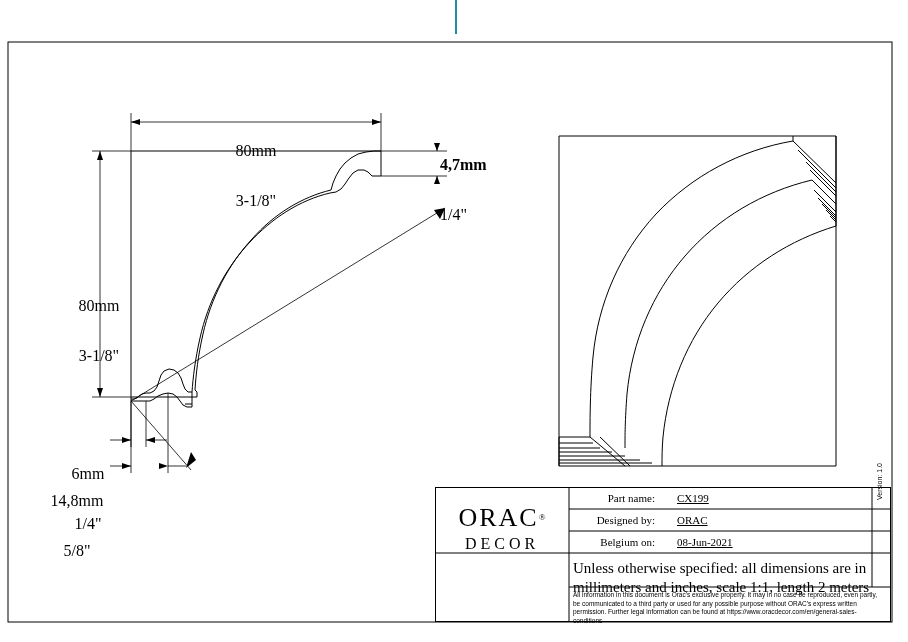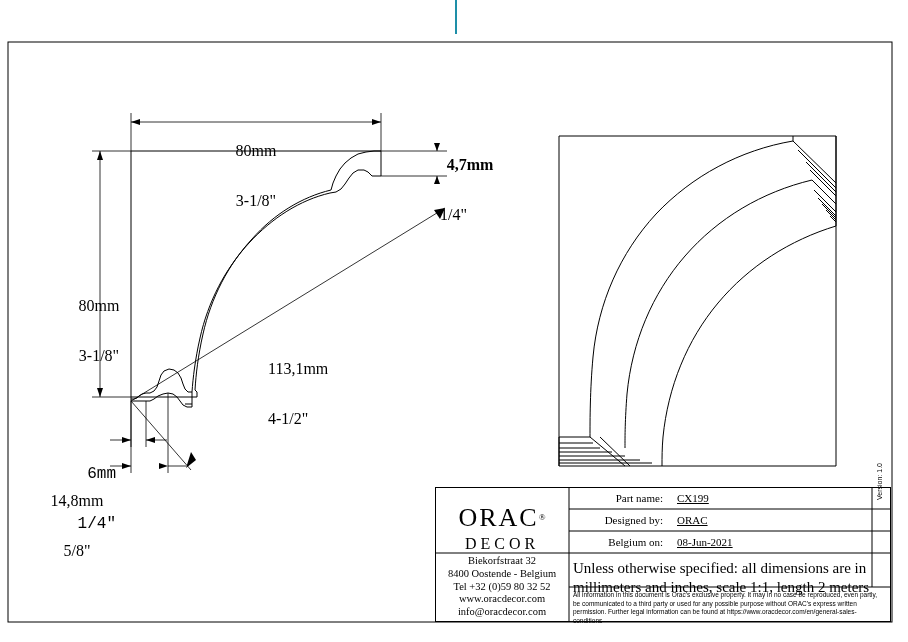--- a/index.html
+++ b/index.html
@@ -92,21 +92,21 @@
     height: 135px;
   }
   .field-row {
     position: absolute;
     left: 0;
     width: 322px;
     font-size: 11px;
   }
   .field-label {
     position: absolute;
-    right: 228px;
+    right: 236px;
     text-align: right;
     white-space: nowrap;
   }
   .field-value {
     position: absolute;
     left: 108px;
     white-space: nowrap;
     text-decoration: underline;
   }
   .note-main {
@@ -273,30 +273,26 @@
     <div>80mm</div>
     <div>3-1/8"</div>
   </div>
 
   <div class="lbl dimlbl" style="left:62px; top:264px; width:74px;">
     <div>80mm</div>
     <div>3-1/8"</div>
   </div>
 
   <div class="lbl dimlbl" style="left:440px; top:123px; width:60px; text-align:left;">
-    <div style="font-weight:bold;text-align:center;">4,7mm</div>
+    <div style="font-weight:bold;">4,7mm</div>
     <div>1/4"</div>
   </div>
 
-  <div class="lbl dimlbl" style="left:268px; top:327px; width:90px; text-align:left;">
-    <div>113,1mm</div>
-    <div>4-1/2"</div>
-  </div>
-
-  <div class="lbl dimlbl" style="left:60px; top:432px; width:56px; text-align:right;font-family:Liberation Mono, monospace;">
+
+  <div class="lbl dimlbl" style="left:60px; top:432px; width:56px; text-align:center;">
     <div>6mm</div>
     <div>1/4"</div>
   </div>
 
   <div class="lbl dimlbl" style="left:44px; top:459px; width:66px; text-align:center;">
     <div>14,8mm</div>
     <div>5/8"</div>
   </div>
 
   <div class="title-block">
@@ -310,27 +306,20 @@
       <line x1="134" y1="100" x2="456" y2="100" stroke="#000" stroke-width="1"></line>
       <line x1="437" y1="0" x2="437" y2="100" stroke="#000" stroke-width="1"></line>
     </svg>
 
     <div class="tb-left">
       <div class="orac-logo">
         <div>
           <span class="orac-word">ORAC</span><span class="orac-reg">®</span>
         </div>
         <div class="orac-decor">DECOR</div>
-      </div>
-      <div class="addr">
-        <div>Biekorfstraat 32</div>
-        <div>8400 Oostende - Belgium</div>
-        <div>Tel +32 (0)59 80 32 52</div>
-        <div>www.oracdecor.com</div>
-        <div>info@oracdecor.com</div>
       </div>
     </div>
 
     <div class="tb-right">
       <div class="field-row" style="top:5px;">
         <span class="field-label">Part name:</span>
         <span class="field-value">CX199</span>
       </div>
       <div class="field-row" style="top:27px;">
         <span class="field-label">Designed by:</span>

